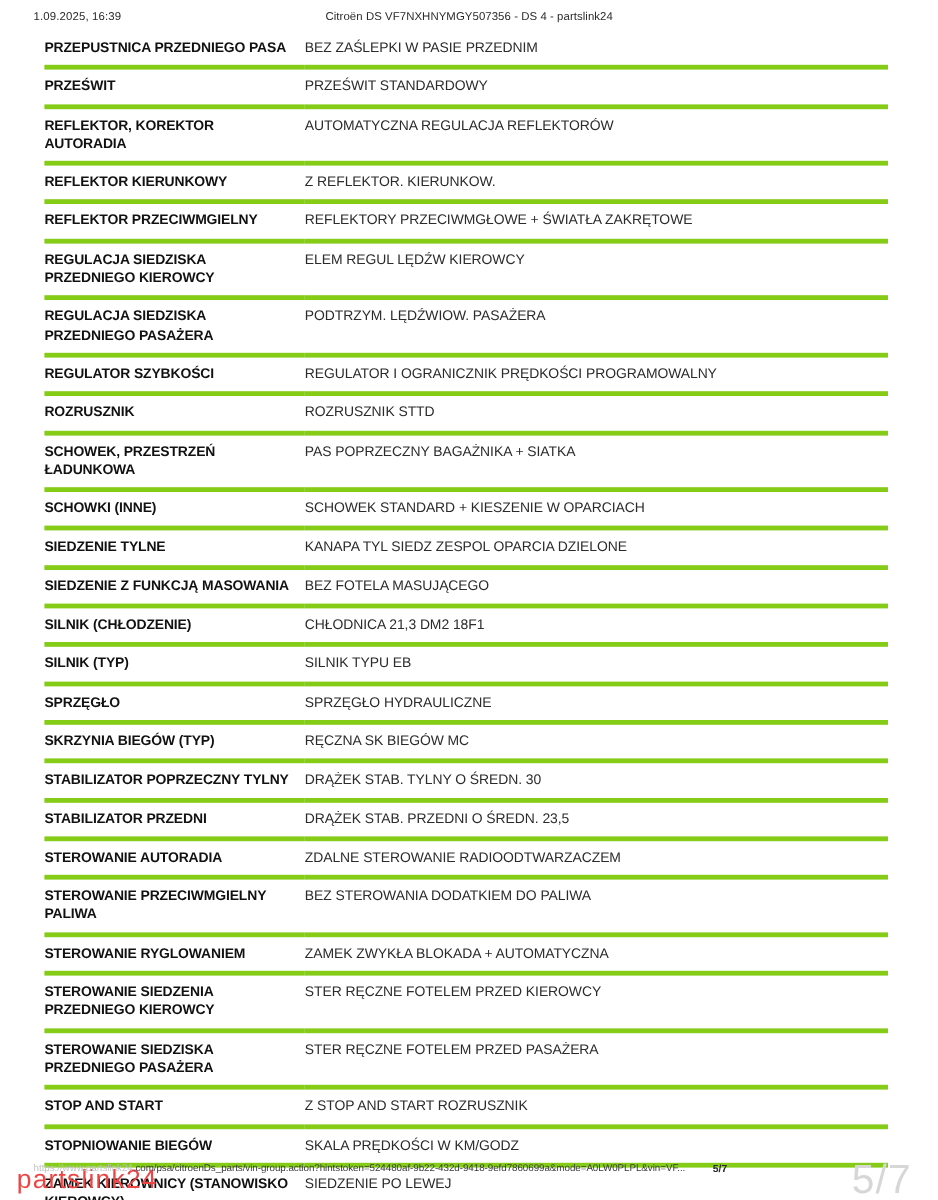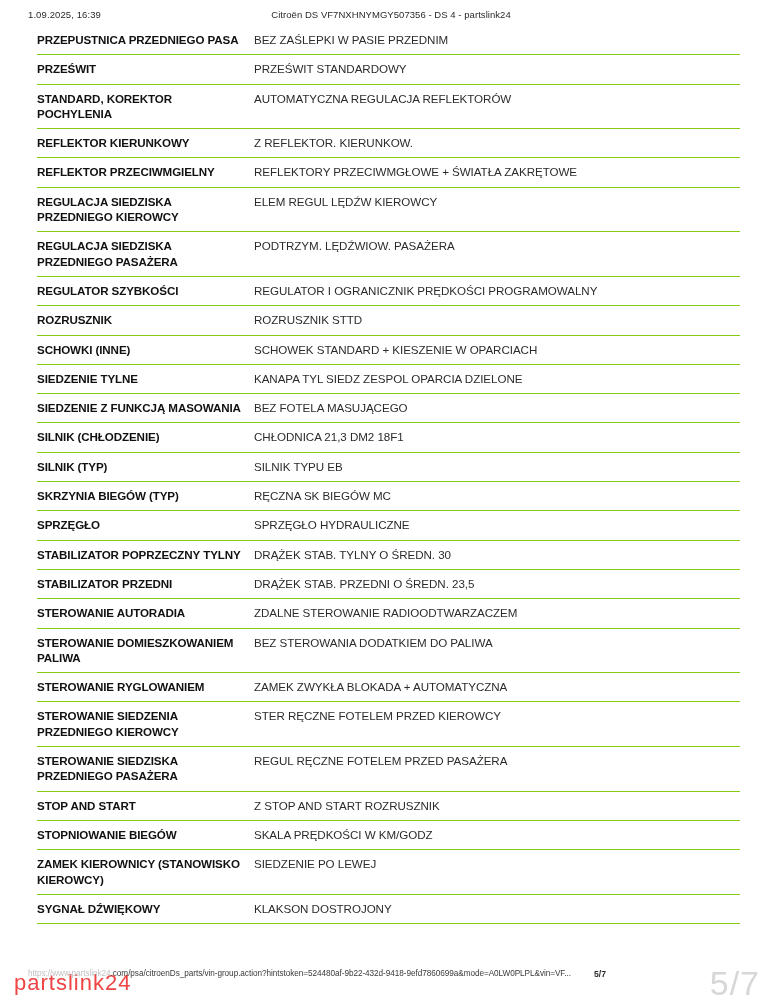--- a/index.html
+++ b/index.html
@@ -48,21 +48,21 @@
   
   .spec-table {
     position: absolute;
     top: 26px;
     left: 37px;
     width: 703px;
     border-collapse: collapse;
     table-layout: fixed;
   }
   .spec-table tr {
-    border-bottom: 1px solid #84cc16;
+    border-bottom: 4px solid #84cc16;
   }
   .spec-table td {
     vertical-align: top;
     padding: 6px 0 7px 0;
     line-height: 1.32;
   }
   .spec-table td.k {
     width: 217px;
     padding-right: 10px;
     font-weight: bold;
@@ -141,21 +141,21 @@
   <tbody>
     <tr>
       <td class="k">PRZEPUSTNICA PRZEDNIEGO PASA</td>
       <td class="v">BEZ ZAŚLEPKI W PASIE PRZEDNIM</td>
     </tr>
     <tr>
       <td class="k">PRZEŚWIT</td>
       <td class="v">PRZEŚWIT STANDARDOWY</td>
     </tr>
     <tr>
-      <td class="k">STANDARD, KOREKTOR POCHYLENIA</td>
+      <td class="k">REFLEKTOR, KOREKTOR AUTORADIA</td>
       <td class="v">AUTOMATYCZNA REGULACJA REFLEKTORÓW</td>
     </tr>
     <tr>
       <td class="k">REFLEKTOR KIERUNKOWY</td>
       <td class="v">Z REFLEKTOR. KIERUNKOW.</td>
     </tr>
     <tr>
       <td class="k">REFLEKTOR PRZECIWMGIELNY</td>
       <td class="v">REFLEKTORY PRZECIWMGŁOWE + ŚWIATŁA ZAKRĘTOWE</td>
     </tr>
@@ -169,74 +169,78 @@
     </tr>
     <tr>
       <td class="k">REGULATOR SZYBKOŚCI</td>
       <td class="v">REGULATOR I OGRANICZNIK PRĘDKOŚCI PROGRAMOWALNY</td>
     </tr>
     <tr>
       <td class="k">ROZRUSZNIK</td>
       <td class="v">ROZRUSZNIK STTD</td>
     </tr>
     <tr>
+      <td class="k">SCHOWEK, PRZESTRZEŃ ŁADUNKOWA</td>
+      <td class="v">PAS POPRZECZNY BAGAŻNIKA + SIATKA</td>
+    </tr>
+    <tr>
       <td class="k">SCHOWKI (INNE)</td>
       <td class="v">SCHOWEK STANDARD + KIESZENIE W OPARCIACH</td>
     </tr>
     <tr>
       <td class="k">SIEDZENIE TYLNE</td>
       <td class="v">KANAPA TYL SIEDZ ZESPOL OPARCIA DZIELONE</td>
     </tr>
     <tr>
       <td class="k">SIEDZENIE Z FUNKCJĄ MASOWANIA</td>
       <td class="v">BEZ FOTELA MASUJĄCEGO</td>
     </tr>
     <tr>
       <td class="k">SILNIK (CHŁODZENIE)</td>
       <td class="v">CHŁODNICA 21,3 DM2 18F1</td>
     </tr>
     <tr>
       <td class="k">SILNIK (TYP)</td>
       <td class="v">SILNIK TYPU EB</td>
     </tr>
     <tr>
+      <td class="k">SPRZĘGŁO</td>
+      <td class="v">SPRZĘGŁO HYDRAULICZNE</td>
+    </tr>
+    <tr>
       <td class="k">SKRZYNIA BIEGÓW (TYP)</td>
       <td class="v">RĘCZNA SK BIEGÓW MC</td>
     </tr>
     <tr>
-      <td class="k">SPRZĘGŁO</td>
-      <td class="v">SPRZĘGŁO HYDRAULICZNE</td>
-    </tr>
-    <tr>
       <td class="k">STABILIZATOR POPRZECZNY TYLNY</td>
       <td class="v">DRĄŻEK STAB. TYLNY O ŚREDN. 30</td>
     </tr>
     <tr>
       <td class="k">STABILIZATOR PRZEDNI</td>
       <td class="v">DRĄŻEK STAB. PRZEDNI O ŚREDN. 23,5</td>
     </tr>
     <tr>
       <td class="k">STEROWANIE AUTORADIA</td>
       <td class="v">ZDALNE STEROWANIE RADIOODTWARZACZEM</td>
     </tr>
     <tr>
-      <td class="k">STEROWANIE DOMIESZKOWANIEM PALIWA</td>
+      <td class="k">STEROWANIE PRZECIWMGIELNY PALIWA</td>
       <td class="v">BEZ STEROWANIA DODATKIEM DO PALIWA</td>
     </tr>
     <tr>
       <td class="k">STEROWANIE RYGLOWANIEM</td>
       <td class="v">ZAMEK ZWYKŁA BLOKADA + AUTOMATYCZNA</td>
     </tr>
     <tr>
       <td class="k">STEROWANIE SIEDZENIA PRZEDNIEGO KIEROWCY</td>
       <td class="v">STER RĘCZNE FOTELEM PRZED KIEROWCY</td>
     </tr>
     <tr>
       <td class="k">STEROWANIE SIEDZISKA PRZEDNIEGO PASAŻERA</td>
-      <td class="v">REGUL RĘCZNE FOTELEM PRZED PASAŻERA</td>
+      <td class="v">STER RĘCZNE FOTELEM PRZED PASAŻERA</td>
     </tr>
     <tr>
       <td class="k">STOP AND START</td>
       <td class="v">Z STOP AND START ROZRUSZNIK</td>
     </tr>
     <tr>
       <td class="k">STOPNIOWANIE BIEGÓW</td>
       <td class="v">SKALA PRĘDKOŚCI W KM/GODZ</td>
     </tr>
     <tr>

